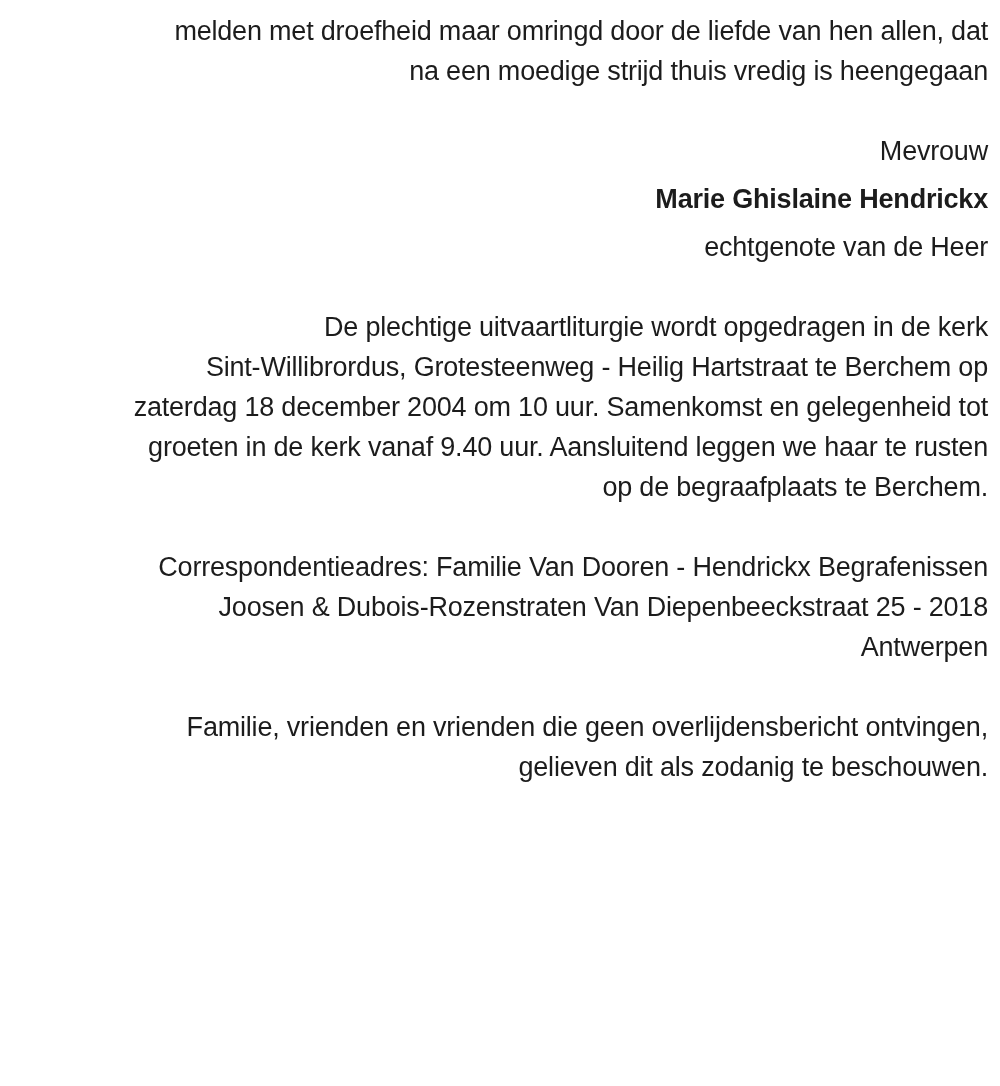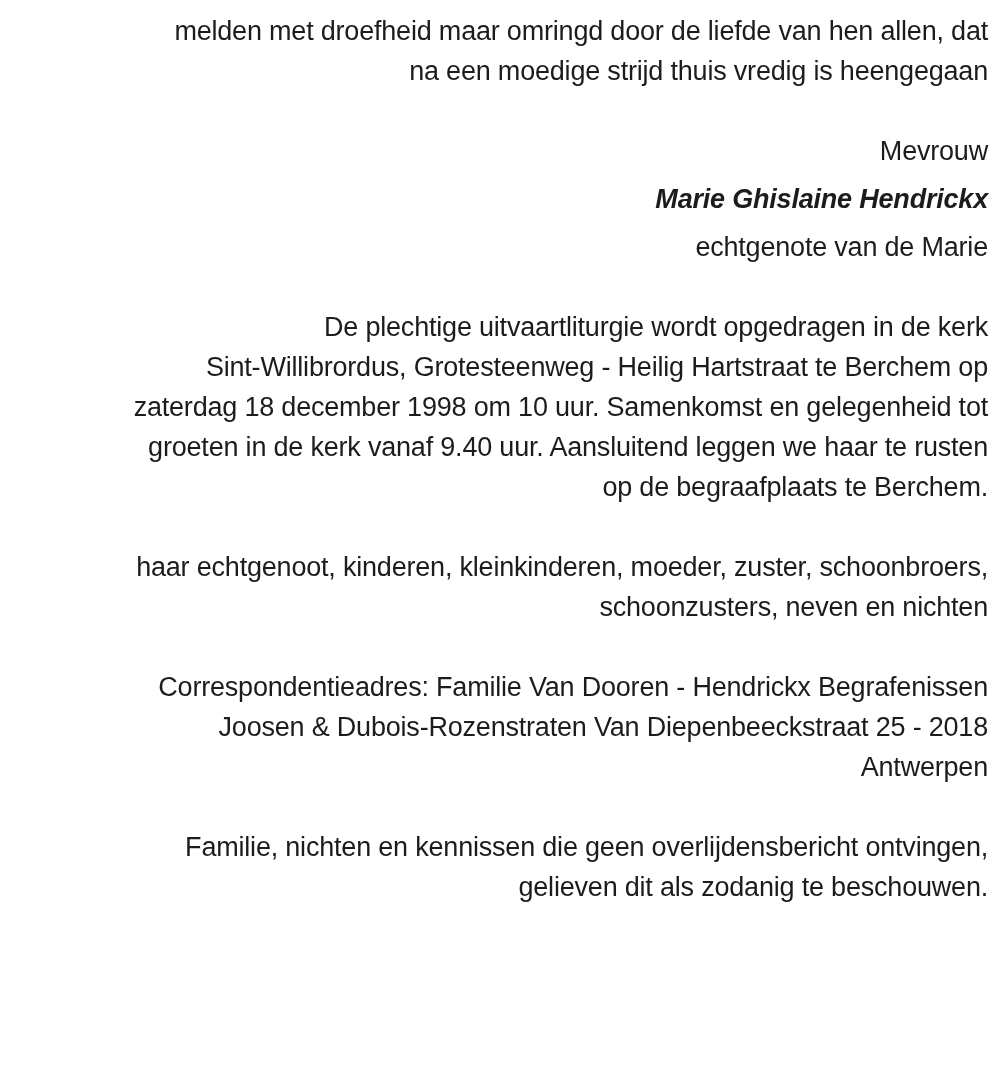--- a/index.html
+++ b/index.html
@@ -27,46 +27,43 @@
   }
   .para + .para {
     margin-top: 40px;      
     margin-left: 31px;
   }
   .para.tight {
     margin-top: 8px;       
   }
   .bold {
     font-weight: bold;
-    font-style: italic;
   }
 </style>
 </head>
 <body style="background: rgb(255, 255, 255);">
 
 <div class="doc" style="color: rgb(28, 28, 28);">
   <p class="para">melden met droefheid maar omringd door de liefde van hen allen, dat
 na een moedige strijd thuis vredig is heengegaan</p>
 
   <p class="para">Mevrouw</p>
 
   <p class="para tight bold">Marie Ghislaine Hendrickx</p>
 
-  <p class="para tight">echtgenote van de Marie</p>
+  <p class="para tight">echtgenote van de Heer</p>
 
 
 
   <p class="para">De plechtige uitvaartliturgie wordt opgedragen in de kerk
 Sint-Willibrordus, Grotesteenweg - Heilig Hartstraat te Berchem op
-zaterdag 18 december 1998 om 10 uur. Samenkomst en gelegenheid tot
+zaterdag 18 december 2004 om 10 uur. Samenkomst en gelegenheid tot
 groeten in de kerk vanaf 9.40 uur. Aansluitend leggen we haar te rusten
 op de begraafplaats te Berchem.</p>
 
-  <p class="para">haar echtgenoot, kinderen, kleinkinderen, moeder, zuster, schoonbroers,
-schoonzusters, neven en nichten</p>
 
   <p class="para">Correspondentieadres: Familie Van Dooren - Hendrickx Begrafenissen
 Joosen &amp; Dubois-Rozenstraten Van Diepenbeeckstraat 25 - 2018
 Antwerpen</p>
 
-  <p class="para">Familie, nichten en kennissen die geen overlijdensbericht ontvingen,
+  <p class="para">Familie, vrienden en vrienden die geen overlijdensbericht ontvingen,
 gelieven dit als zodanig te beschouwen.</p>
 </div>
 
 </body></html>

